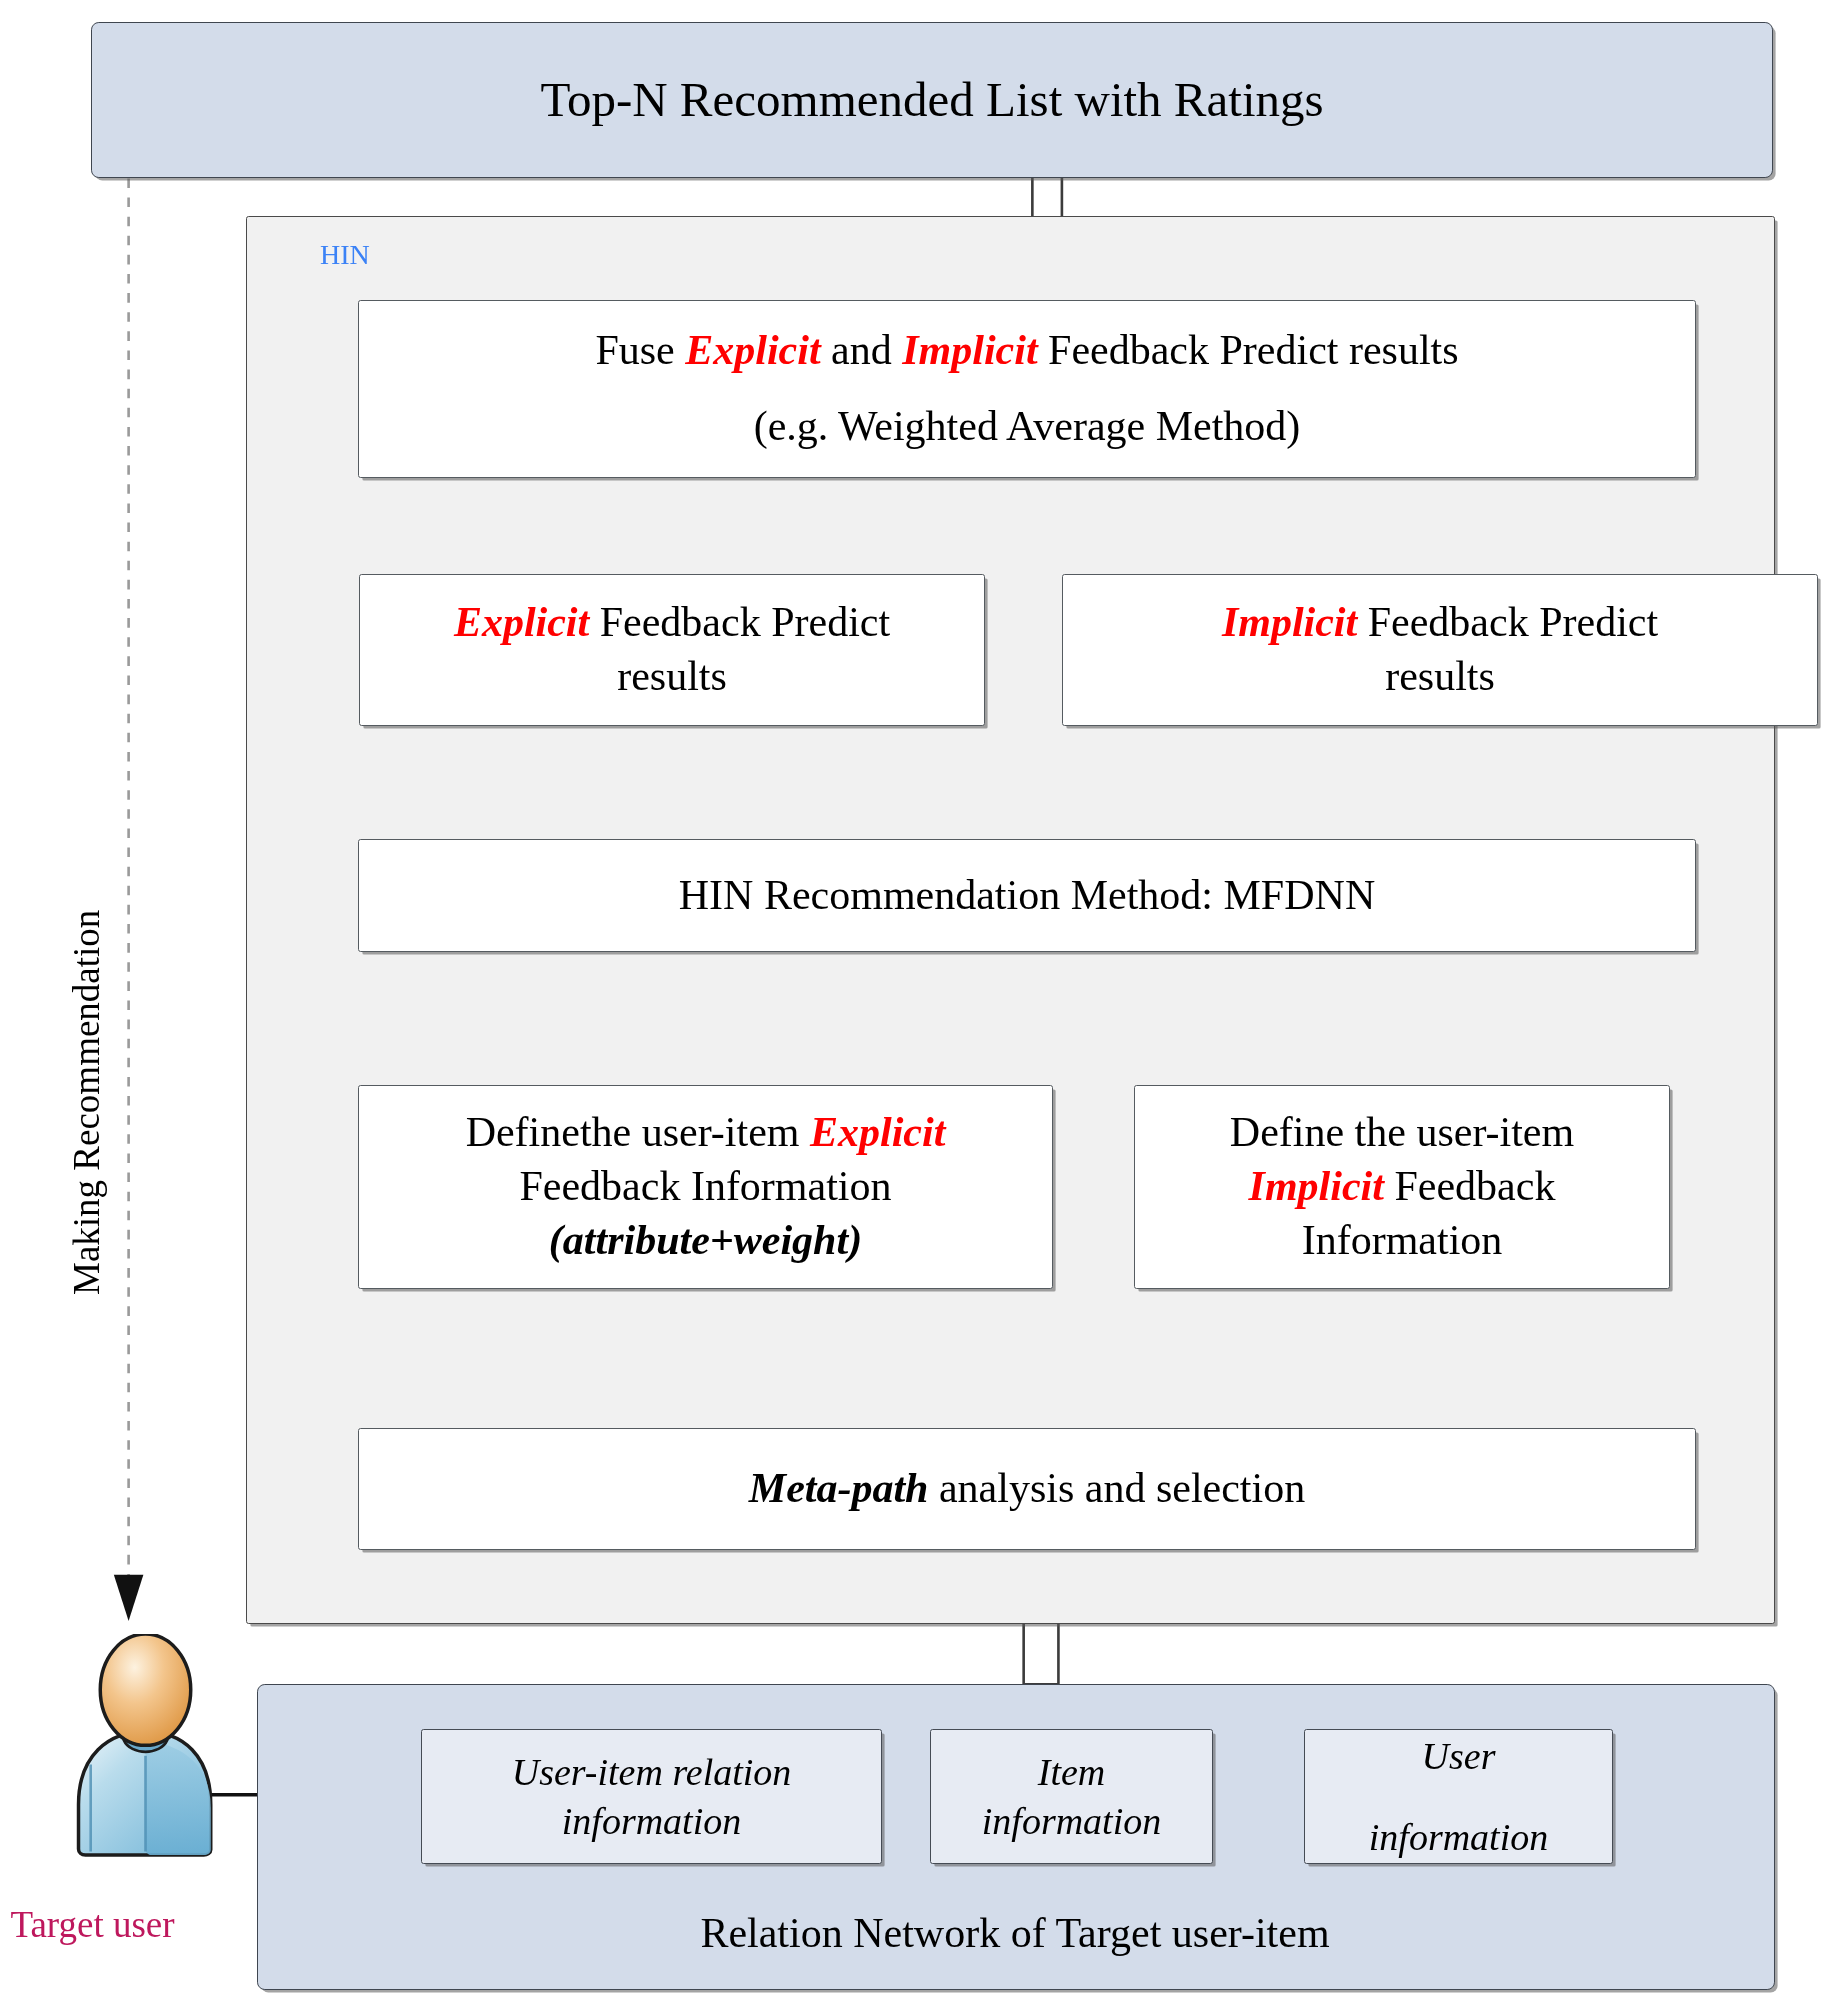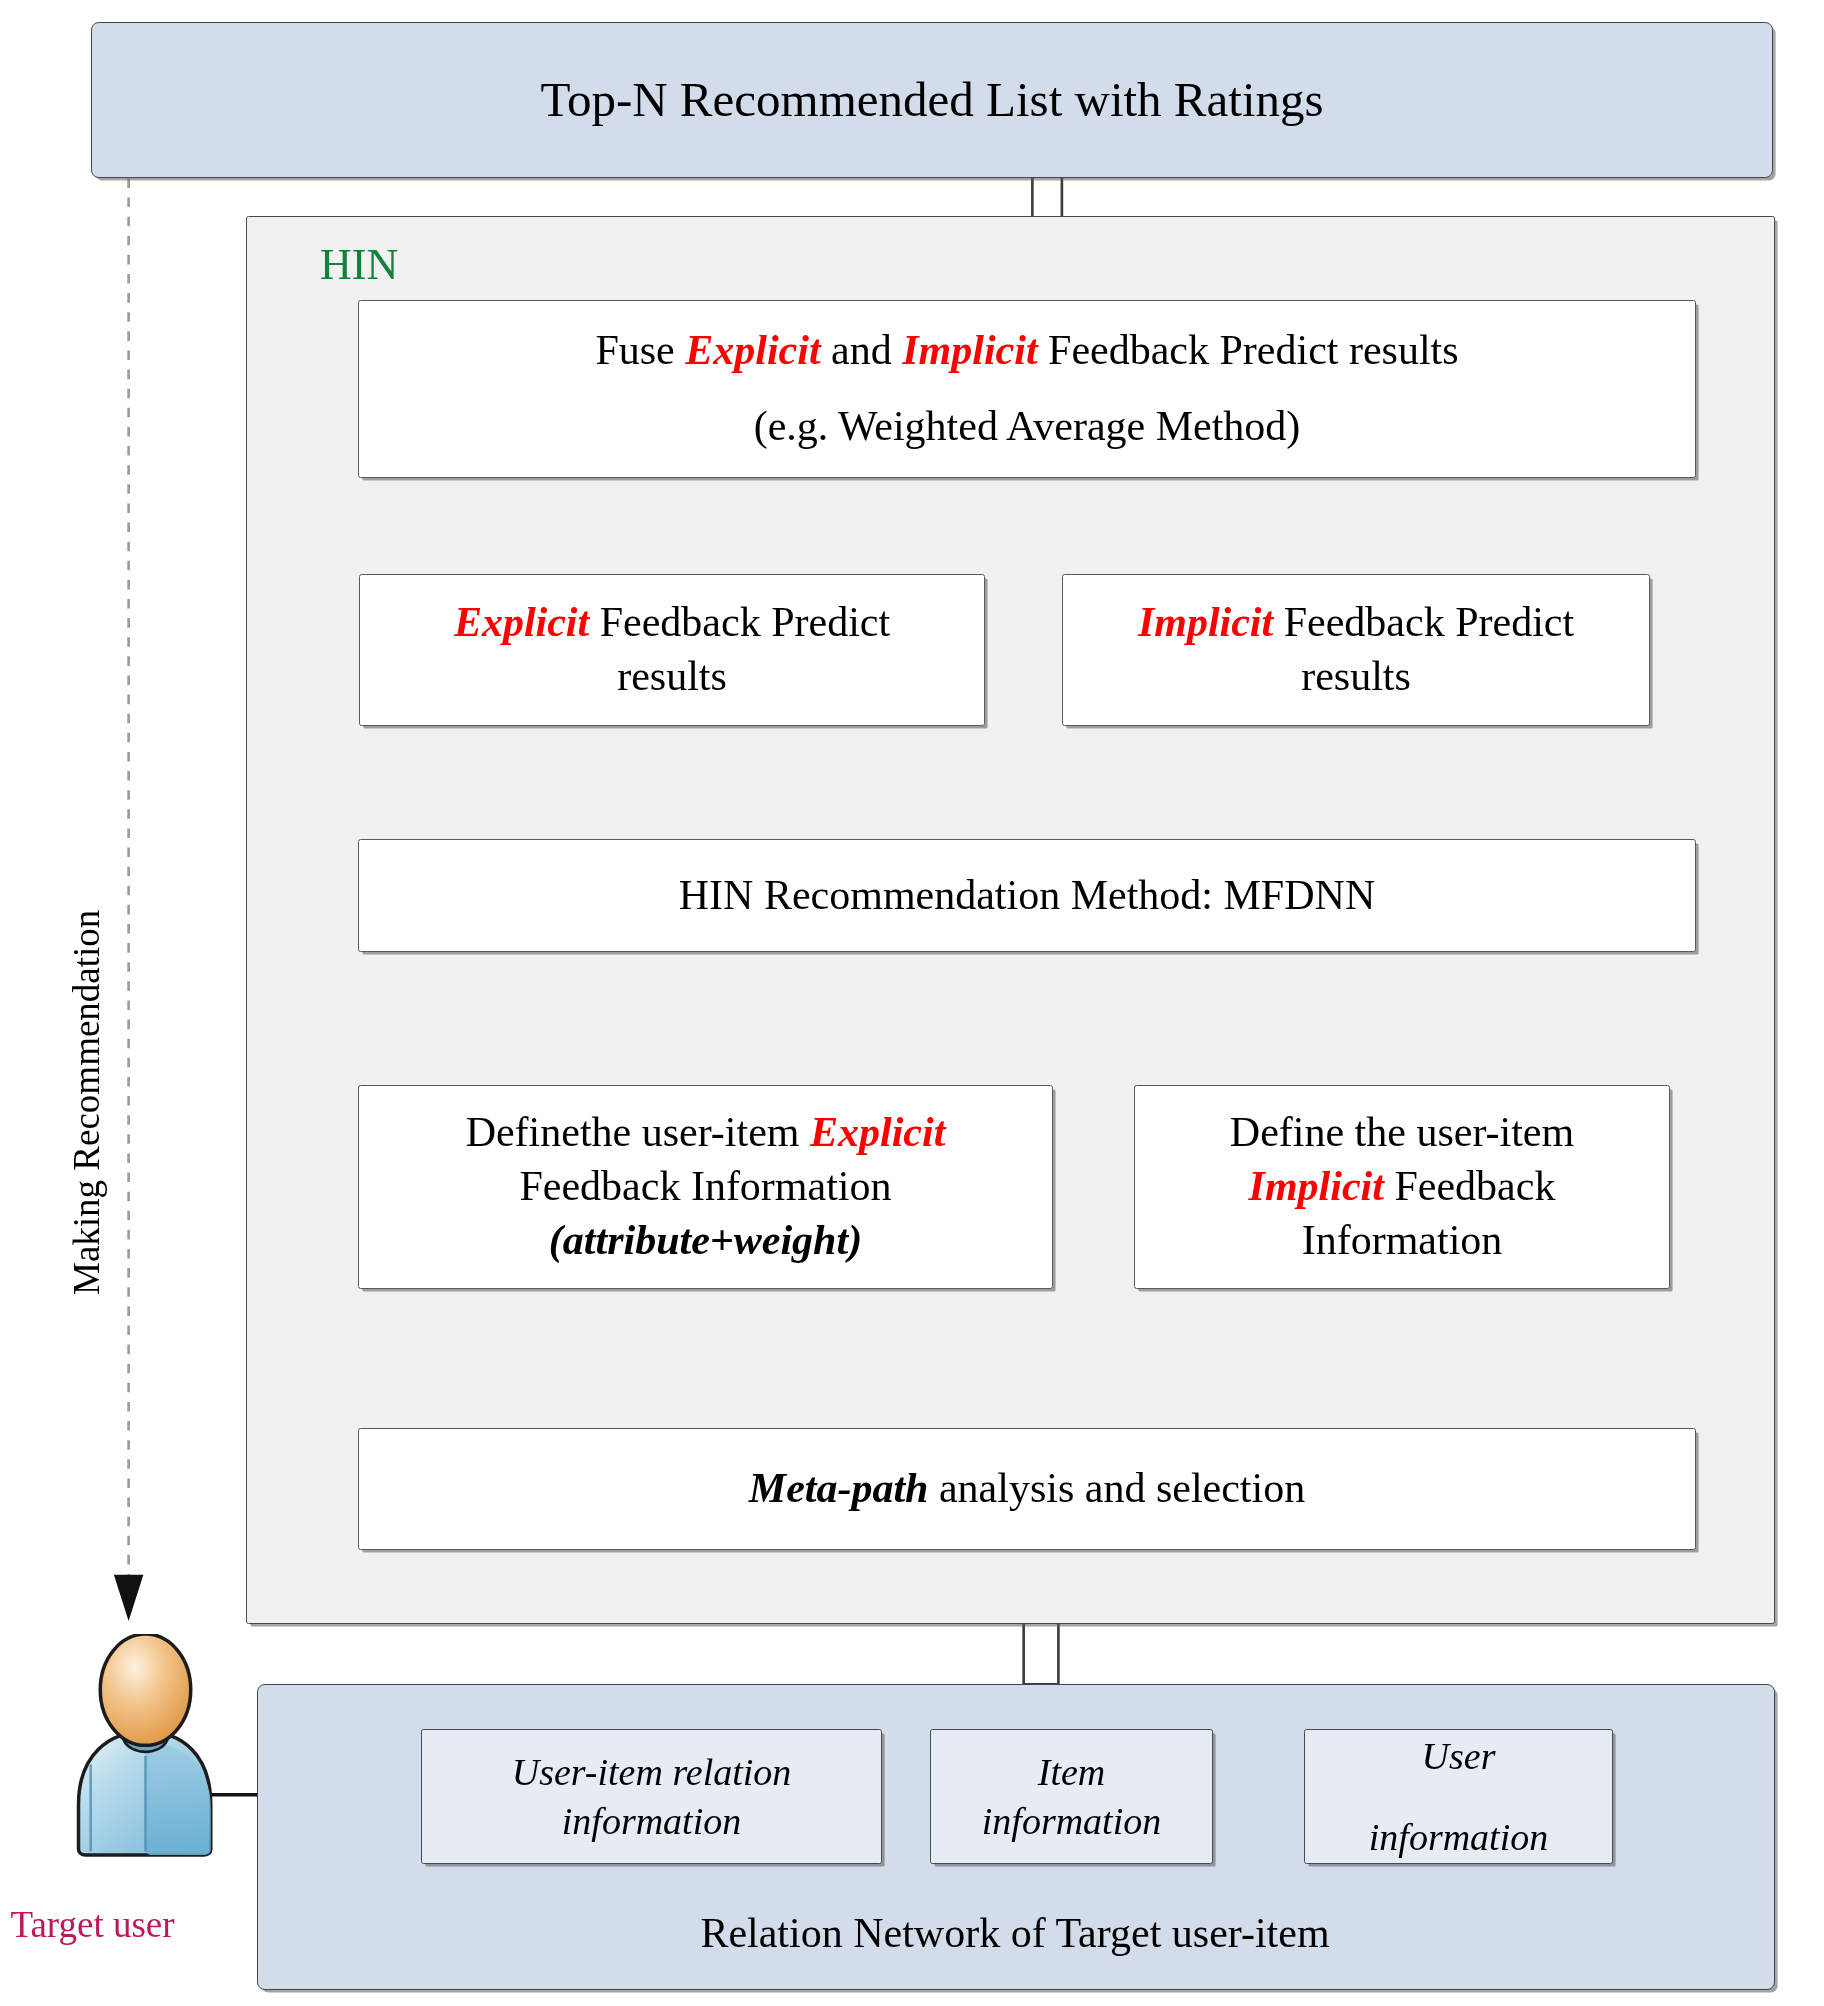--- a/index.html
+++ b/index.html
@@ -49,22 +49,22 @@
     border:1.7px solid #454b54;
     border-radius:2.6px;
     font-style:italic;
   }
 
   .em-red{color:#ff0000;font-style:italic;font-weight:bold;}
   .em-bold-italic{font-style:italic;font-weight:bold;}
 
   .hin-label{
     position:absolute;
-    font-size:44px;
-    color:#15803d;
+    font-size:28px;
+    color:#3b82f6;
   }
 
   
   .vlabel{
     position:absolute;
     transform-origin:0 0;
     transform:rotate(-90deg);
     white-space:nowrap;
     font-size:37px;
     color:#000;
@@ -168,21 +168,21 @@
     <div>(e.g. Weighted Average Method)</div>
   </div>
 
   <div class="box pbox shadowed" style="left:359px;top:574px;width:626px;height:152px;font-size:42px;flex-direction:column;">
     <div>
       <span class="em-red">Explicit</span><span> Feedback Predict</span>
     </div>
     <div>results</div>
   </div>
 
-  <div class="box pbox shadowed" style="left:1062px;top:574px;width:588px;height:152px;font-size:42px;flex-direction:column;">
+  <div class="box pbox shadowed" style="left:1062px;top:574px;width:756px;height:152px;font-size:42px;flex-direction:column;">
     <div>
       <span class="em-red">Implicit</span><span> Feedback Predict</span>
     </div>
     <div>results</div>
   </div>
 
   <div class="box pbox shadowed" style="left:358px;top:839px;width:1338px;height:113px;font-size:42px;">
     <span>HIN Recommendation Method: MFDNN</span>
   </div>
 

